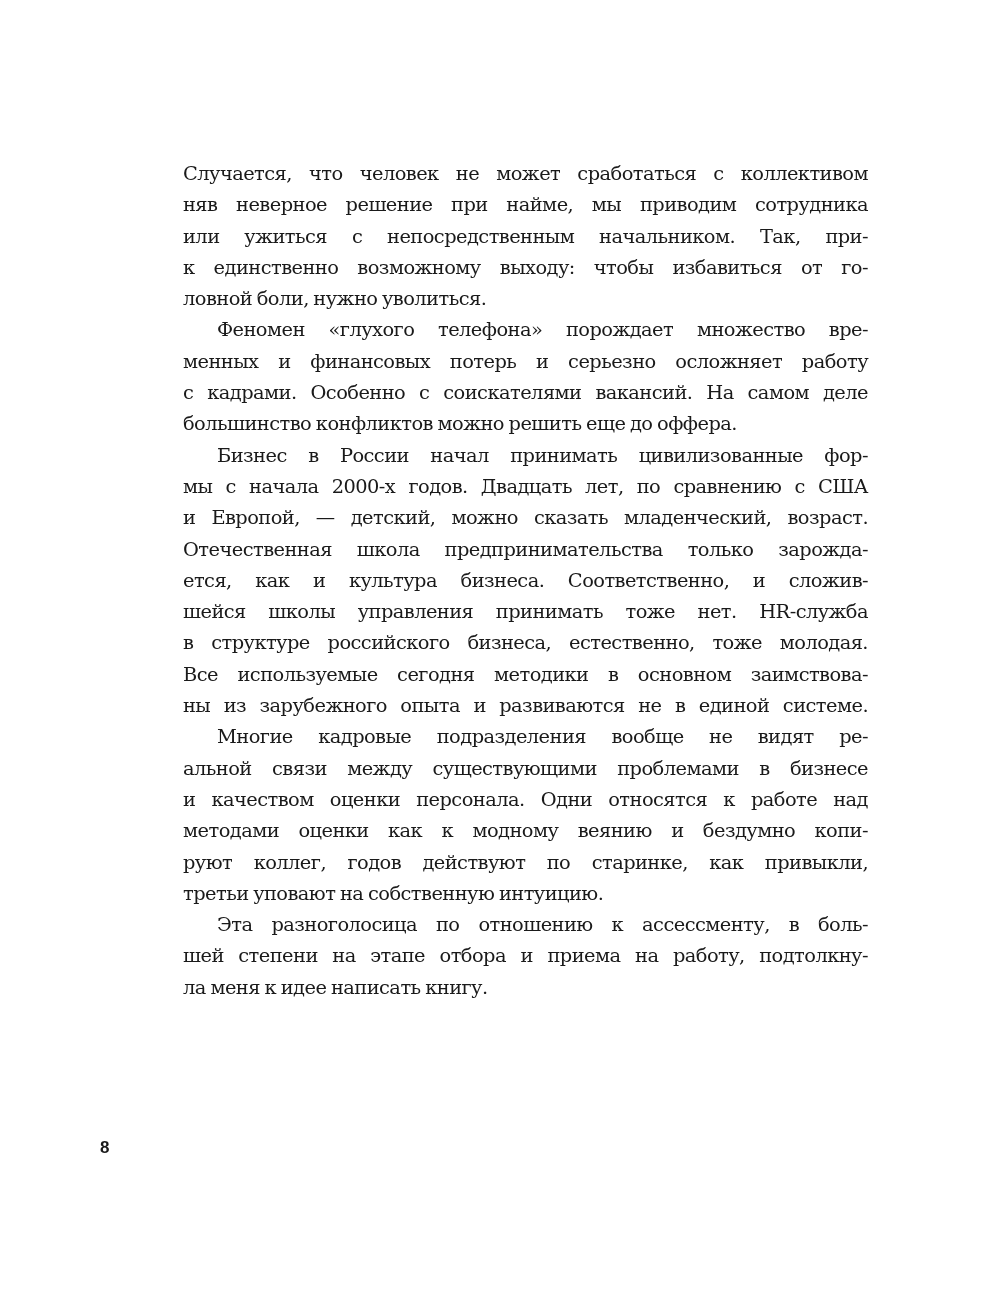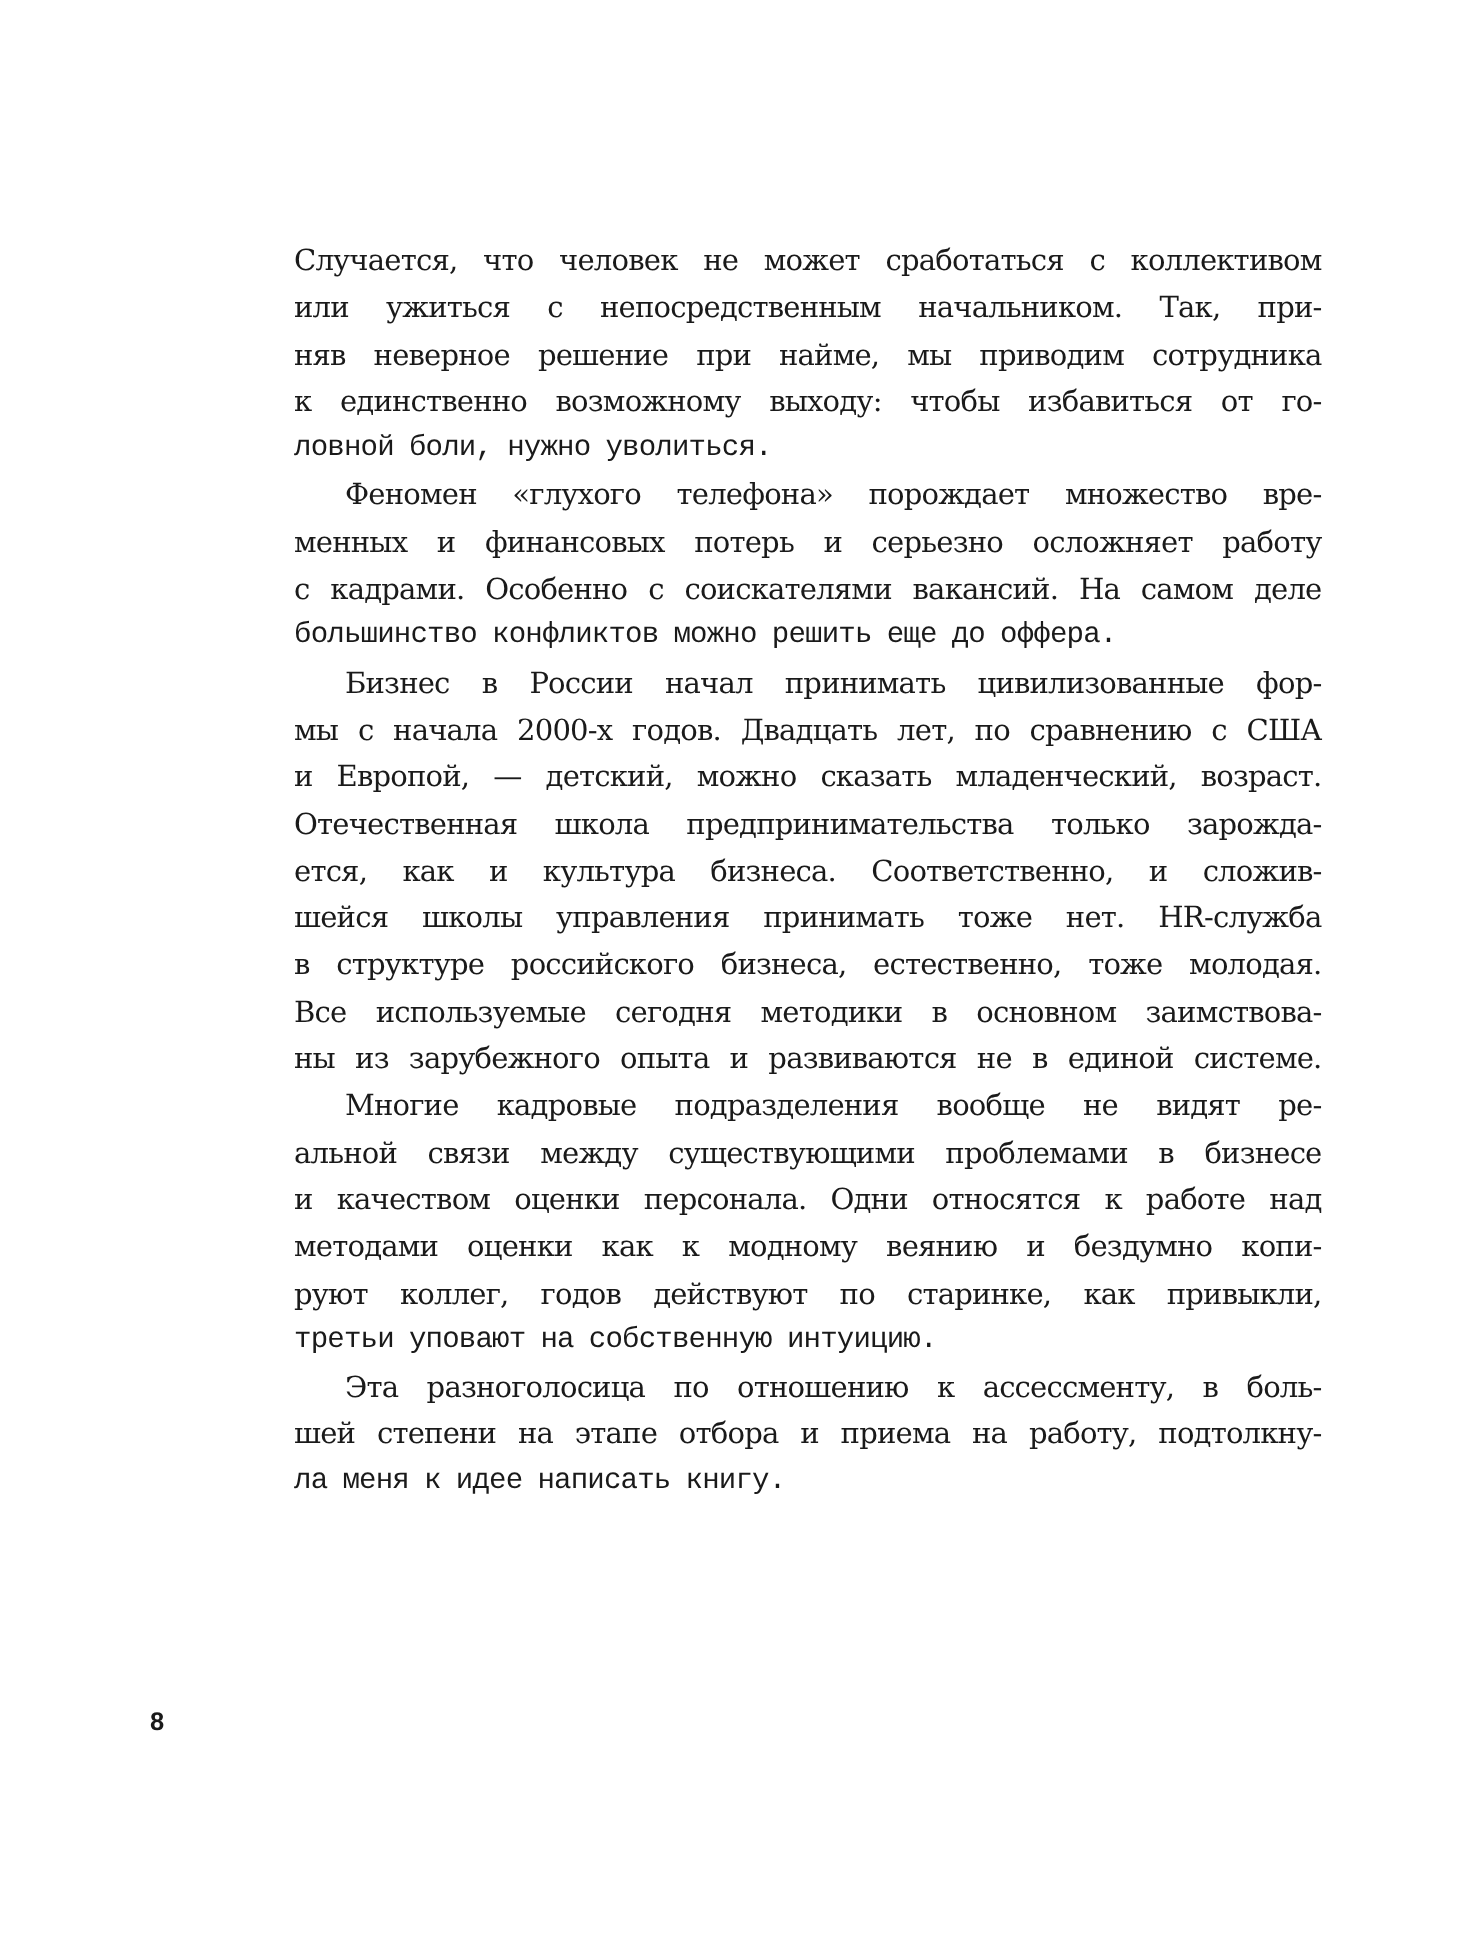--- a/index.html
+++ b/index.html
@@ -8,21 +8,21 @@
       background: #ffffff;
     }
     body {
       width: 987px;
       height: 1300px;
       position: relative;
       overflow: hidden;
     }
     .text-block {
       position: absolute;
-      left: 196px;
+      left: 183px;
       top: 158px;
       width: 685px;
       font-family: "DejaVu Serif", "Liberation Serif", serif;
       font-size: 19.4px;
       line-height: 31.3px;
       color: #1a1a1a;
     }
     .para {
       margin: 0;
       text-align: justify;
@@ -32,21 +32,20 @@
       display: block;
       white-space: nowrap;
       text-align: justify;
       text-align-last: justify;
       letter-spacing: -0.55px;
       word-spacing: -1px;
       overflow: visible;
     }
     .line.last {
       text-align-last: left;
-      font-family: Liberation Mono, monospace;
     }
     .line.indent {
       text-indent: 34px;
     }
     .page-number {
       position: absolute;
       left: 100px;
       top: 1138px;
       font-family: "Liberation Sans", "DejaVu Sans", sans-serif;
       font-weight: bold;
@@ -54,22 +53,22 @@
       color: #1a1a1a;
     }
   </style>
 </head>
 <body>
 
 <div class="text-block">
 
   <p class="para">
     <span class="line">Случается, что человек не может сработаться с коллективом</span>
+    <span class="line">няв неверное решение при найме, мы приводим сотрудника</span>
     <span class="line">или ужиться с непосредственным начальником. Так, при-</span>
-    <span class="line">няв неверное решение при найме, мы приводим сотрудника</span>
     <span class="line">к единственно возможному выходу: чтобы избавиться от го-</span>
     <span class="line last">ловной боли, нужно уволиться.</span>
   </p>
 
   <p class="para">
     <span class="line indent">Феномен «глухого телефона» порождает множество вре-</span>
     <span class="line">менных и финансовых потерь и серьезно осложняет работу</span>
     <span class="line">с кадрами. Особенно с соискателями вакансий. На самом деле</span>
     <span class="line last">большинство конфликтов можно решить еще до оффера.</span>
   </p>

